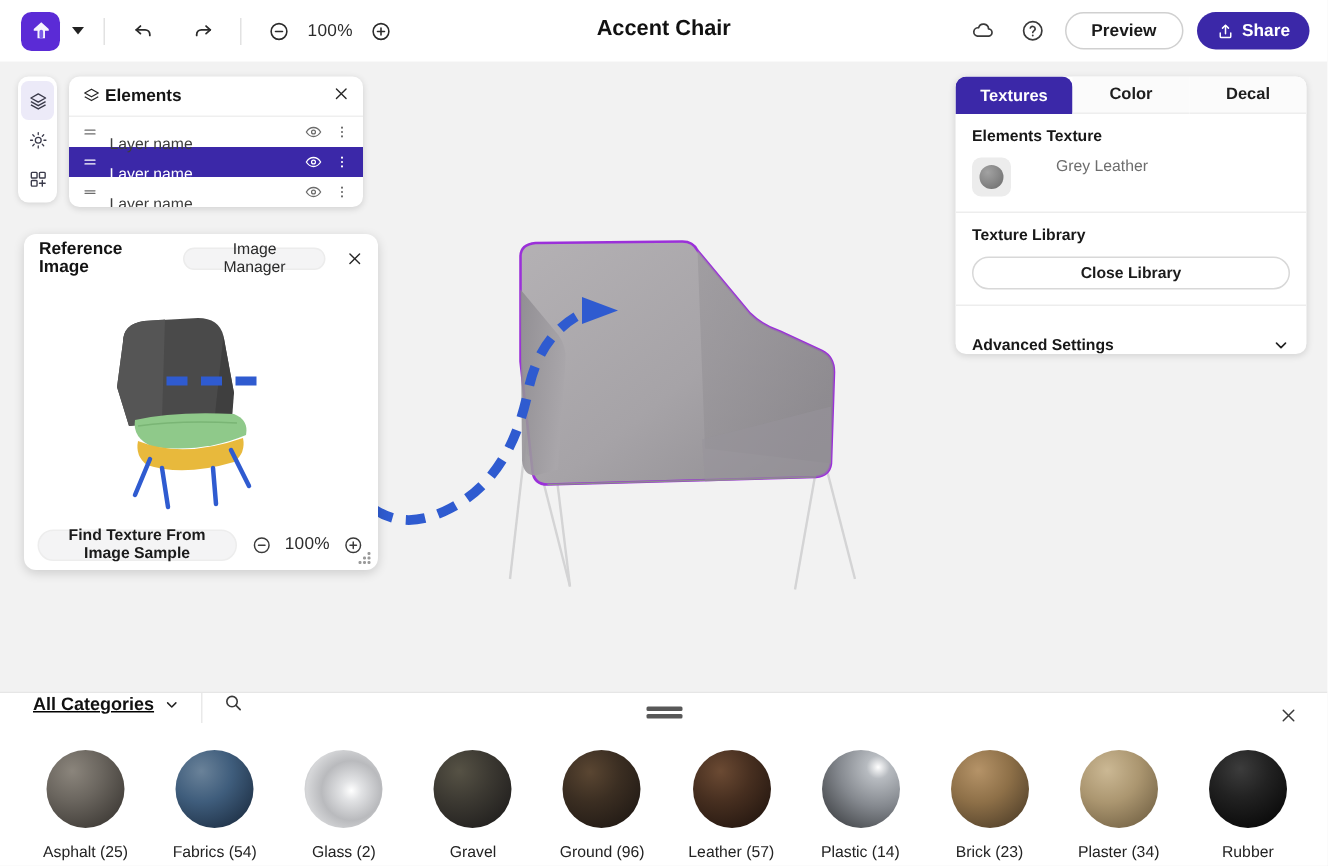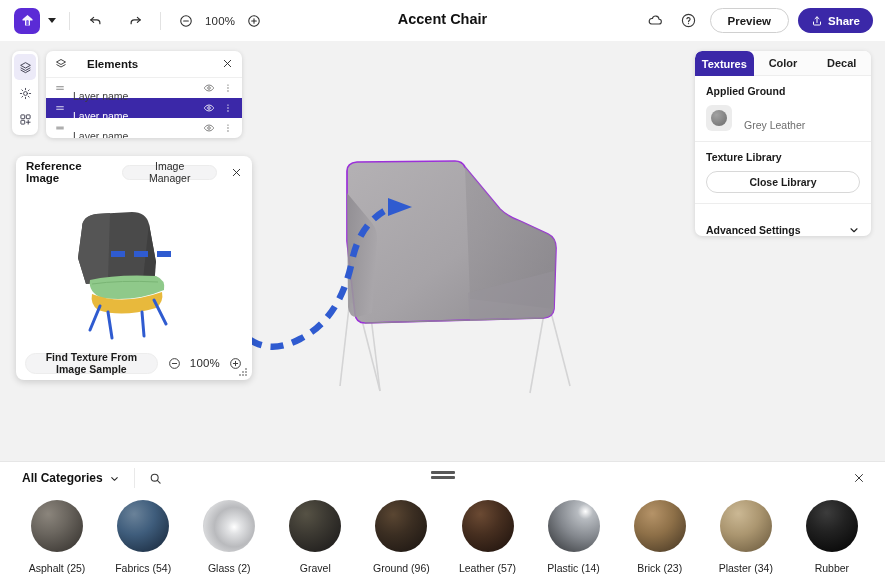--- a/index.html
+++ b/index.html
@@ -94,21 +94,21 @@
   .elements {
     position: absolute; left: 46px; top: 51px;
     width: 196px;
     background: #fff; border-radius: 7px;
     box-shadow: 0 1px 5px rgba(0,0,0,.14);
     overflow: hidden;
     z-index: 45;
   }
   .el-head {
     height: 27px; display: flex; align-items: center;
-    padding: 0 9px; gap: 20px;
+    padding: 0 9px; gap: 3px;
     border-bottom: 1px solid #efefef;
   }
   .el-title { font-size: 11.5px; font-weight: bold; color: #151515; flex: 1; }
   .el-row {
     height: 20px; display: flex; align-items: center;
     padding: 0 9px; gap: 8px; cursor: pointer;
   }
   .el-row.sel { background: #3b28a8; }
   .el-row.sel .el-name { color: #fff; }
   .el-row.sel .mini { color: #fff; }
@@ -154,37 +154,37 @@
     position: absolute; right: 4px; bottom: 3px;
     width: 9px; height: 9px; cursor: nwse-resize;
   }
   .grip i {
     position: absolute; width: 1.6px; height: 1.6px; background: #9a9a9a; border-radius: 50%;
   }
 
   
   .right {
     position: absolute; right: 14px; top: 51px;
-    width: 176px;
+    width: 234px;
     background: #fff; border-radius: 7px;
     box-shadow: 0 1px 5px rgba(0,0,0,.13);
     overflow: hidden; z-index: 45;
   }
   .tabs { display: flex; height: 25px; }
   .tab {
     flex: 1; display: flex; align-items: center; justify-content: center;
     font-size: 11px; font-weight: bold; color: #1e1e1e;
     background: #fbfbfb; cursor: pointer;
     border-bottom: 1px solid #eee;
   }
   .tab.active { background: #3b28a8; color: #fff; border-bottom: none; border-radius: 7px 7px 0 0; }
   .sect { padding: 9px 11px 10px 11px; border-bottom: 1px solid #ededed; }
   .sect:last-child { border-bottom: none; }
   .sect-label { font-size: 10.5px; font-weight: bold; color: #181818; margin-bottom: 8px; }
-  .tex-row { display: flex; align-items: flex-end; gap: 12px; }
+  .tex-row { display: flex; align-items: flex-start; gap: 30px; }
   .tex-sw {
     width: 26px; height: 26px; border-radius: 6px; background: #ececec;
     display: flex; align-items: center; justify-content: center;
   }
   .tex-ball {
     width: 16px; height: 16px; border-radius: 50%;
     background: radial-gradient(circle at 34% 30%, #a2a2a2 0%, #8a8a8a 45%, #6a6a6a 100%);
   }
   .tex-name { font-size: 10.5px; color: #6d6d6d; }
   .btn-wide {
@@ -204,22 +204,23 @@
 
   
   .bottom {
     position: absolute; left: 0; bottom: 0;
     width: 885px; height: 116px;
     background: #ffffff;
     border-top: 1px solid #e6e6e6;
     z-index: 50;
   }
   .bot-bar {
-    height: 32px; display: flex; align-items: center;
+    height: 32px; display: flex; align-items: flex-start;
     position: relative;
+    text-decoration: underline;
   }
   .cat-sel {
     display: flex; align-items: center; gap: 6px;
     padding-left: 22px; cursor: pointer;
   }
   .cat-txt { font-size: 12px; font-weight: bold; color: #111; }
   .vdiv { width: 1px; height: 20px; background: #e9e9e9; margin-left: 14px; }
   .srch { padding-left: 14px; cursor: pointer; display:flex; }
   .drag-handle {
     position: absolute; left: 50%; top: 9px; transform: translateX(-50%);
@@ -526,21 +527,21 @@
   </div>
 
   <div class="right">
     <div class="tabs">
       <div class="tab active">Textures</div>
       <div class="tab">Color</div>
       <div class="tab">Decal</div>
     </div>
 
     <div class="sect">
-      <div class="sect-label">Applied Ground</div>
+      <div class="sect-label">Elements Texture</div>
       <div class="tex-row">
         <div class="tex-sw">
           <div class="tex-ball"></div>
         </div>
         <div class="tex-name">Grey Leather</div>
       </div>
     </div>
 
     <div class="sect">
       <div class="sect-label">Texture Library</div>

